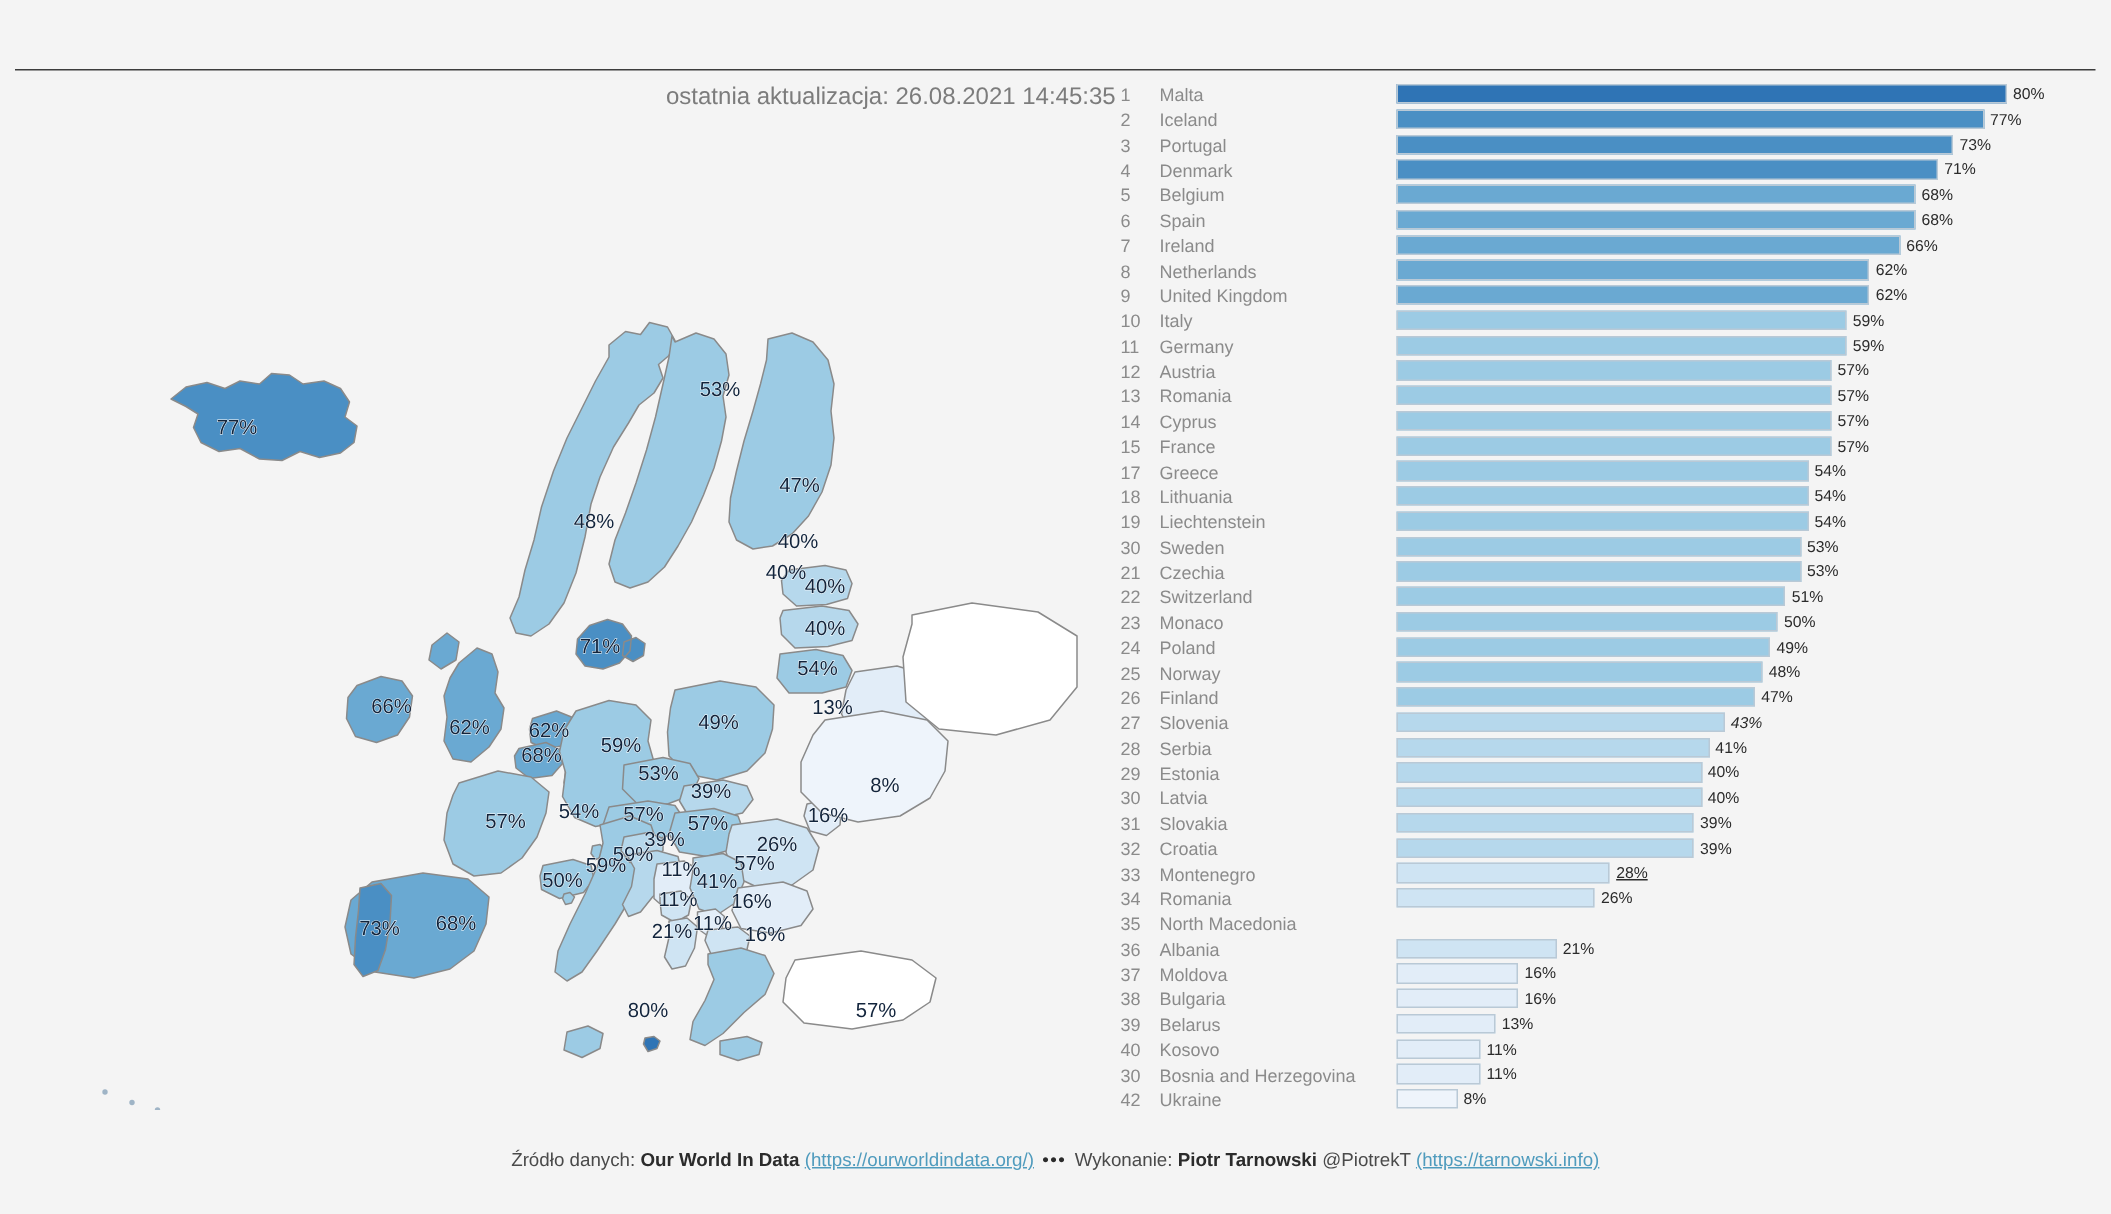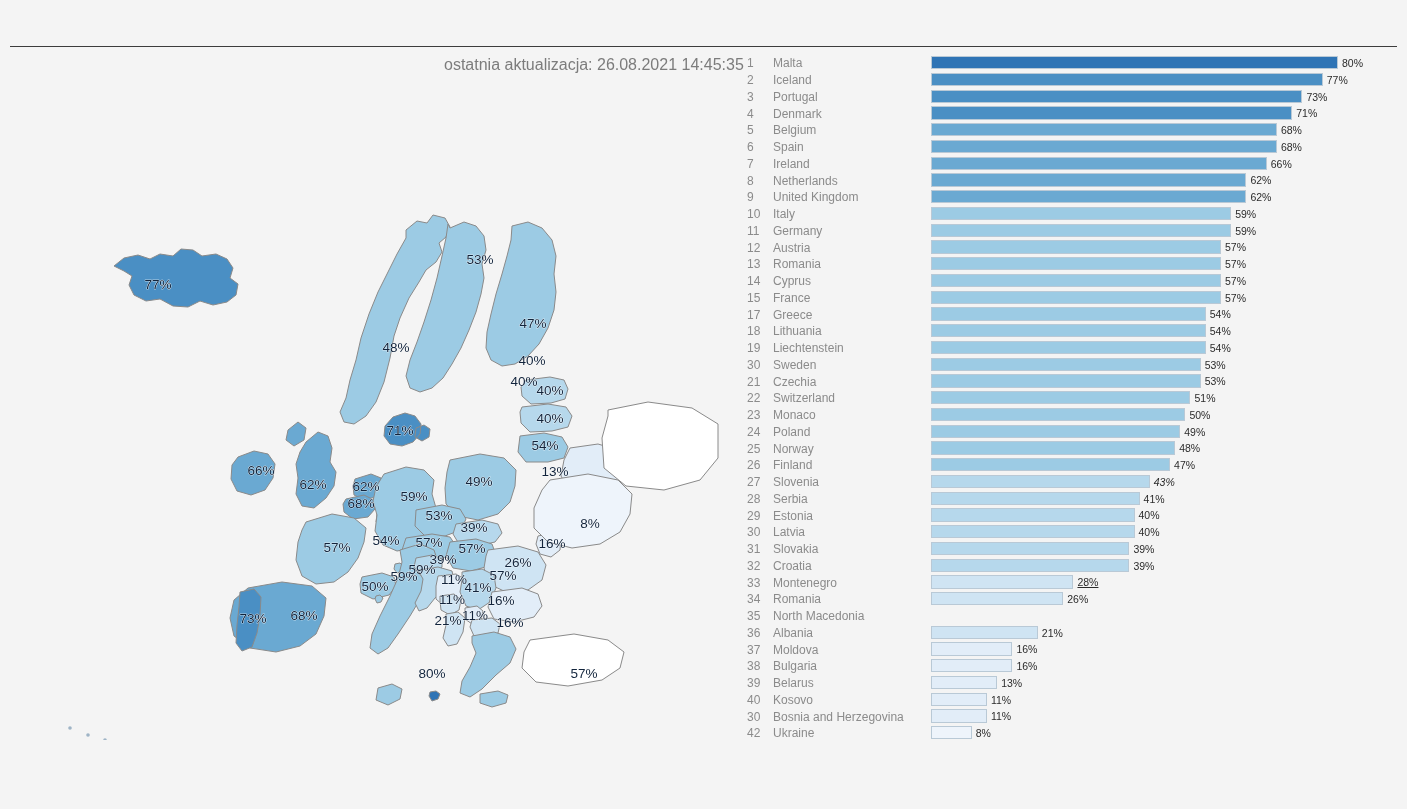--- a/index.html
+++ b/index.html
@@ -538,14 +538,24 @@
       <div class="row">
         <div class="rank-num">42</div>
         <div class="country">Ukraine</div>
         <div class="bar-zone">
           <div class="bar" style="width: 40.7px; background: rgb(238, 244, 251);"></div>
           <div class="bar-val" style="left: 44.7px;">8%</div>
         </div>
       </div>
     </div>
 
+  <div class="footer">
+    <span>Źródło danych:</span>
+    <b>Our World In Data</b>
+    <span class="lnk">(https://ourworldindata.org/)</span>
+    <span class="dots">•••</span>
+    <span>Wykonanie:</span>
+    <b>Piotr Tarnowski</b>
+    <span>@PiotrekT</span>
+    <span class="lnk">(https://tarnowski.info)</span>
+  </div>
 
 </div>
 
 </body></html>

